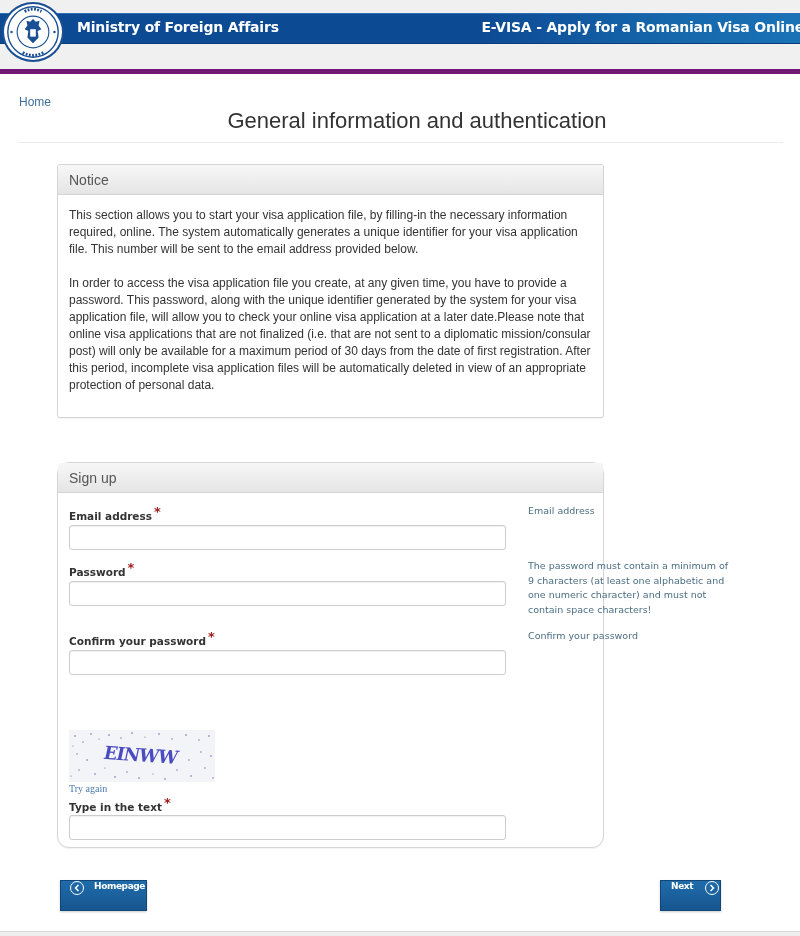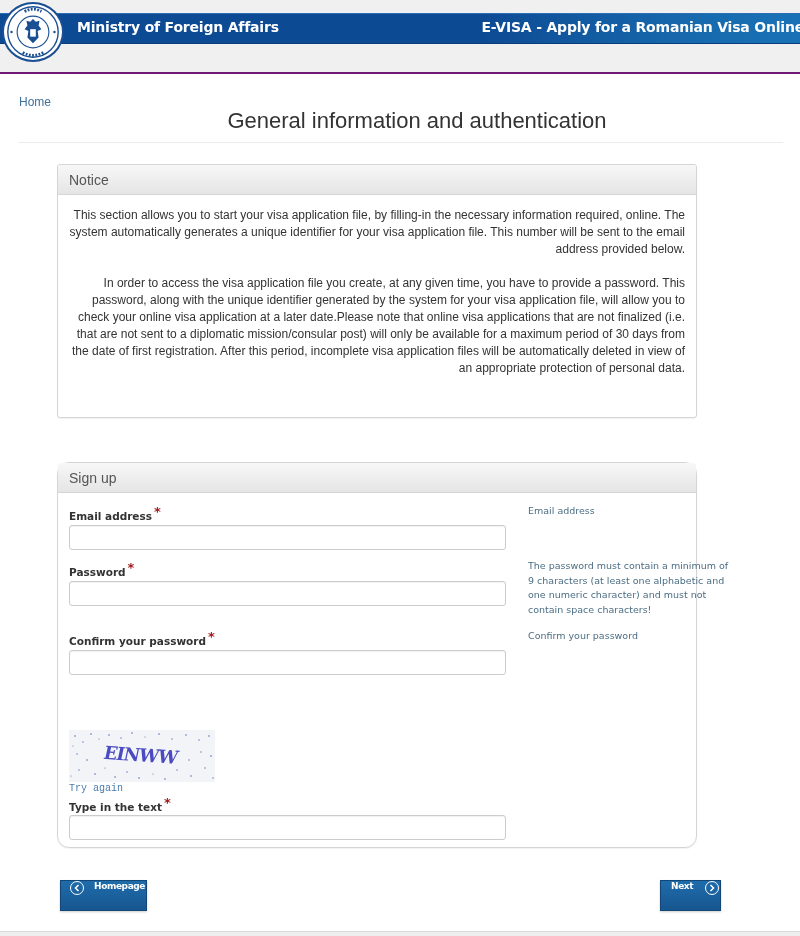--- a/index.html
+++ b/index.html
@@ -1,57 +1,57 @@
 <!DOCTYPE html>
 <html><head>
 <meta charset="utf-8">
 <style>
   * { box-sizing: border-box; margin: 0; padding: 0; }
   html, body { width: 800px; height: 936px; overflow: hidden; background: #ffffff; }
   body { font-family: "Liberation Sans", "DejaVu Sans", sans-serif; color: #333; position: relative; }
 
   
-  .top-area { position: absolute; left: 0; top: 0; width: 800px; height: 74px; background: #f0f0f0; border-bottom: 2px solid #701a75; }
+  .top-area { position: absolute; left: 0; top: 0; width: 800px; height: 74px; background: #f0f0f0; border-bottom: 5px solid #701a75; }
   .banner { position: absolute; left: 0; top: 13px; width: 800px; height: 31px;
     background: linear-gradient(to right, #0d4a94 0%, #0d4a94 60%, #1668ac 85%, #1a72b6 100%);
     border-top: 1px solid #2b6fb8; border-bottom: 1px solid #0a3c7a; }
   .logo { position: absolute; left: 2px; top: 2px; width: 62px; height: 60px; border-radius: 50%;
     background: #ffffff; border: 2px solid #1a4f93; z-index: 2; overflow: hidden; }
   .logo svg { width: 100%; height: 100%; display: block; }
   .ministry-title { position: absolute; left: 77px; top: 19px; color: #fff; font-family: "DejaVu Sans", sans-serif;
     font-size: 14px; font-weight: bold; letter-spacing: -0.2px; z-index: 3; }
   .evisa-title { position: absolute; right: -4px; top: 19px; color: #fff; font-family: "DejaVu Sans", sans-serif;
     font-size: 14px; font-weight: bold; letter-spacing: -0.2px; white-space: nowrap; z-index: 3; }
 
   
   .breadcrumb-home { position: absolute; left: 19px; top: 95px; font-size: 12px; color: #3f6f9c; text-decoration: none; cursor: pointer; }
   .page-title { position: absolute; left: 0; width: 834px; top: 108px; text-align: center; font-size: 22px; color: #333; font-weight: normal; }
   .title-rule { position: absolute; left: 18px; top: 142px; width: 765px; height: 1px; background: #ececec; }
 
   
-  .panel { position: absolute; left: 57px; width: 640px; border: 1px solid #d5d5d5; border-radius: 3px; background: #fff; box-shadow: 0 1px 1px rgba(0,0,0,0.05); }
+  .panel { position: absolute; left: 57px; width: 547px; border: 1px solid #d5d5d5; border-radius: 3px; background: #fff; box-shadow: 0 1px 1px rgba(0,0,0,0.05); }
   .panel-heading { height: 30px; padding: 0 11px; line-height: 30px; font-size: 14px; color: #555;
     background: linear-gradient(to bottom, #f7f7f7 0%, #e5e5e5 100%); border-bottom: 1px solid #d5d5d5; border-radius: 3px 3px 0 0; }
   .notice-panel { top: 164px; height: 254px; }
   .notice-body { padding: 12px 11px 0 11px; font-size: 12px; line-height: 17px; color: #333; }
-  .notice-body p { margin-bottom: 17px; text-align: right; }
+  .notice-body p { margin-bottom: 17px; }
   .notice-body p.bold { font-weight: bold; font-size: 12.3px; line-height: 17.5px; }
 
   .signup-panel { top: 462px; height: 386px; border-radius: 12px; }
   .form-col { position: absolute; left: 11px; top: 30px; width: 437px; }
   .help-col { position: absolute; left: 470px; top: 30px; width: 205px; font-family: "DejaVu Sans", sans-serif; font-size: 9.5px; line-height: 14.5px; color: #4b6e84; }
   .field-label { position: absolute; left: 0; font-family: "DejaVu Sans", sans-serif; font-size: 10.5px; font-weight: bold; color: #333; }
   .req { color: #a11b1b; font-size: 13px; position: relative; top: -4px; margin-left: 2px; }
   .text-input { position: absolute; left: 0; width: 437px; height: 25px; border: 1px solid #ccc; border-radius: 3px; background: #fff;
     box-shadow: inset 0 1px 1px rgba(0,0,0,0.06); font-size: 12px; padding: 0 6px; outline: none; }
   .help-text { position: absolute; left: 0; }
 
   .captcha { position: absolute; left: 0; top: 237px; width: 146px; height: 52px; background: #f2f3f6; overflow: hidden; cursor: default; }
   .captcha svg { width: 100%; height: 100%; display: block; }
-  .try-again { position: absolute; left: 0; top: 290px; font-family: Liberation Mono, monospace; font-size: 10px; color: #4a7bab; cursor: pointer; }
+  .try-again { position: absolute; left: 0; top: 290px; font-family: Liberation Serif, serif; font-size: 10px; color: #4a7bab; cursor: pointer; }
 
   
   .btn { position: absolute; height: 31px; background: linear-gradient(to bottom, #1f6cab 0%, #17568f 100%); border: 1px solid #114677;
     color: #fff; font-family: "DejaVu Sans", sans-serif; font-size: 9px; font-weight: bold; letter-spacing: -0.4px;
     display: flex; align-items: flex-start; cursor: pointer; box-shadow: 0 1px 2px rgba(0,0,0,0.2); }
   .btn-home { left: 60px; top: 880px; width: 87px; padding-left: 9px; }
   .btn-next { left: 660px; top: 880px; width: 61px; padding-left: 10px; }
   .circle-icon { width: 14px; height: 14px; border: 1.5px solid #fff; border-radius: 50%; display: inline-flex; align-items: center; justify-content: center; }
   .circle-icon svg { width: 8px; height: 8px; }
   .btn-home .circle-icon { margin-right: 10px; }

